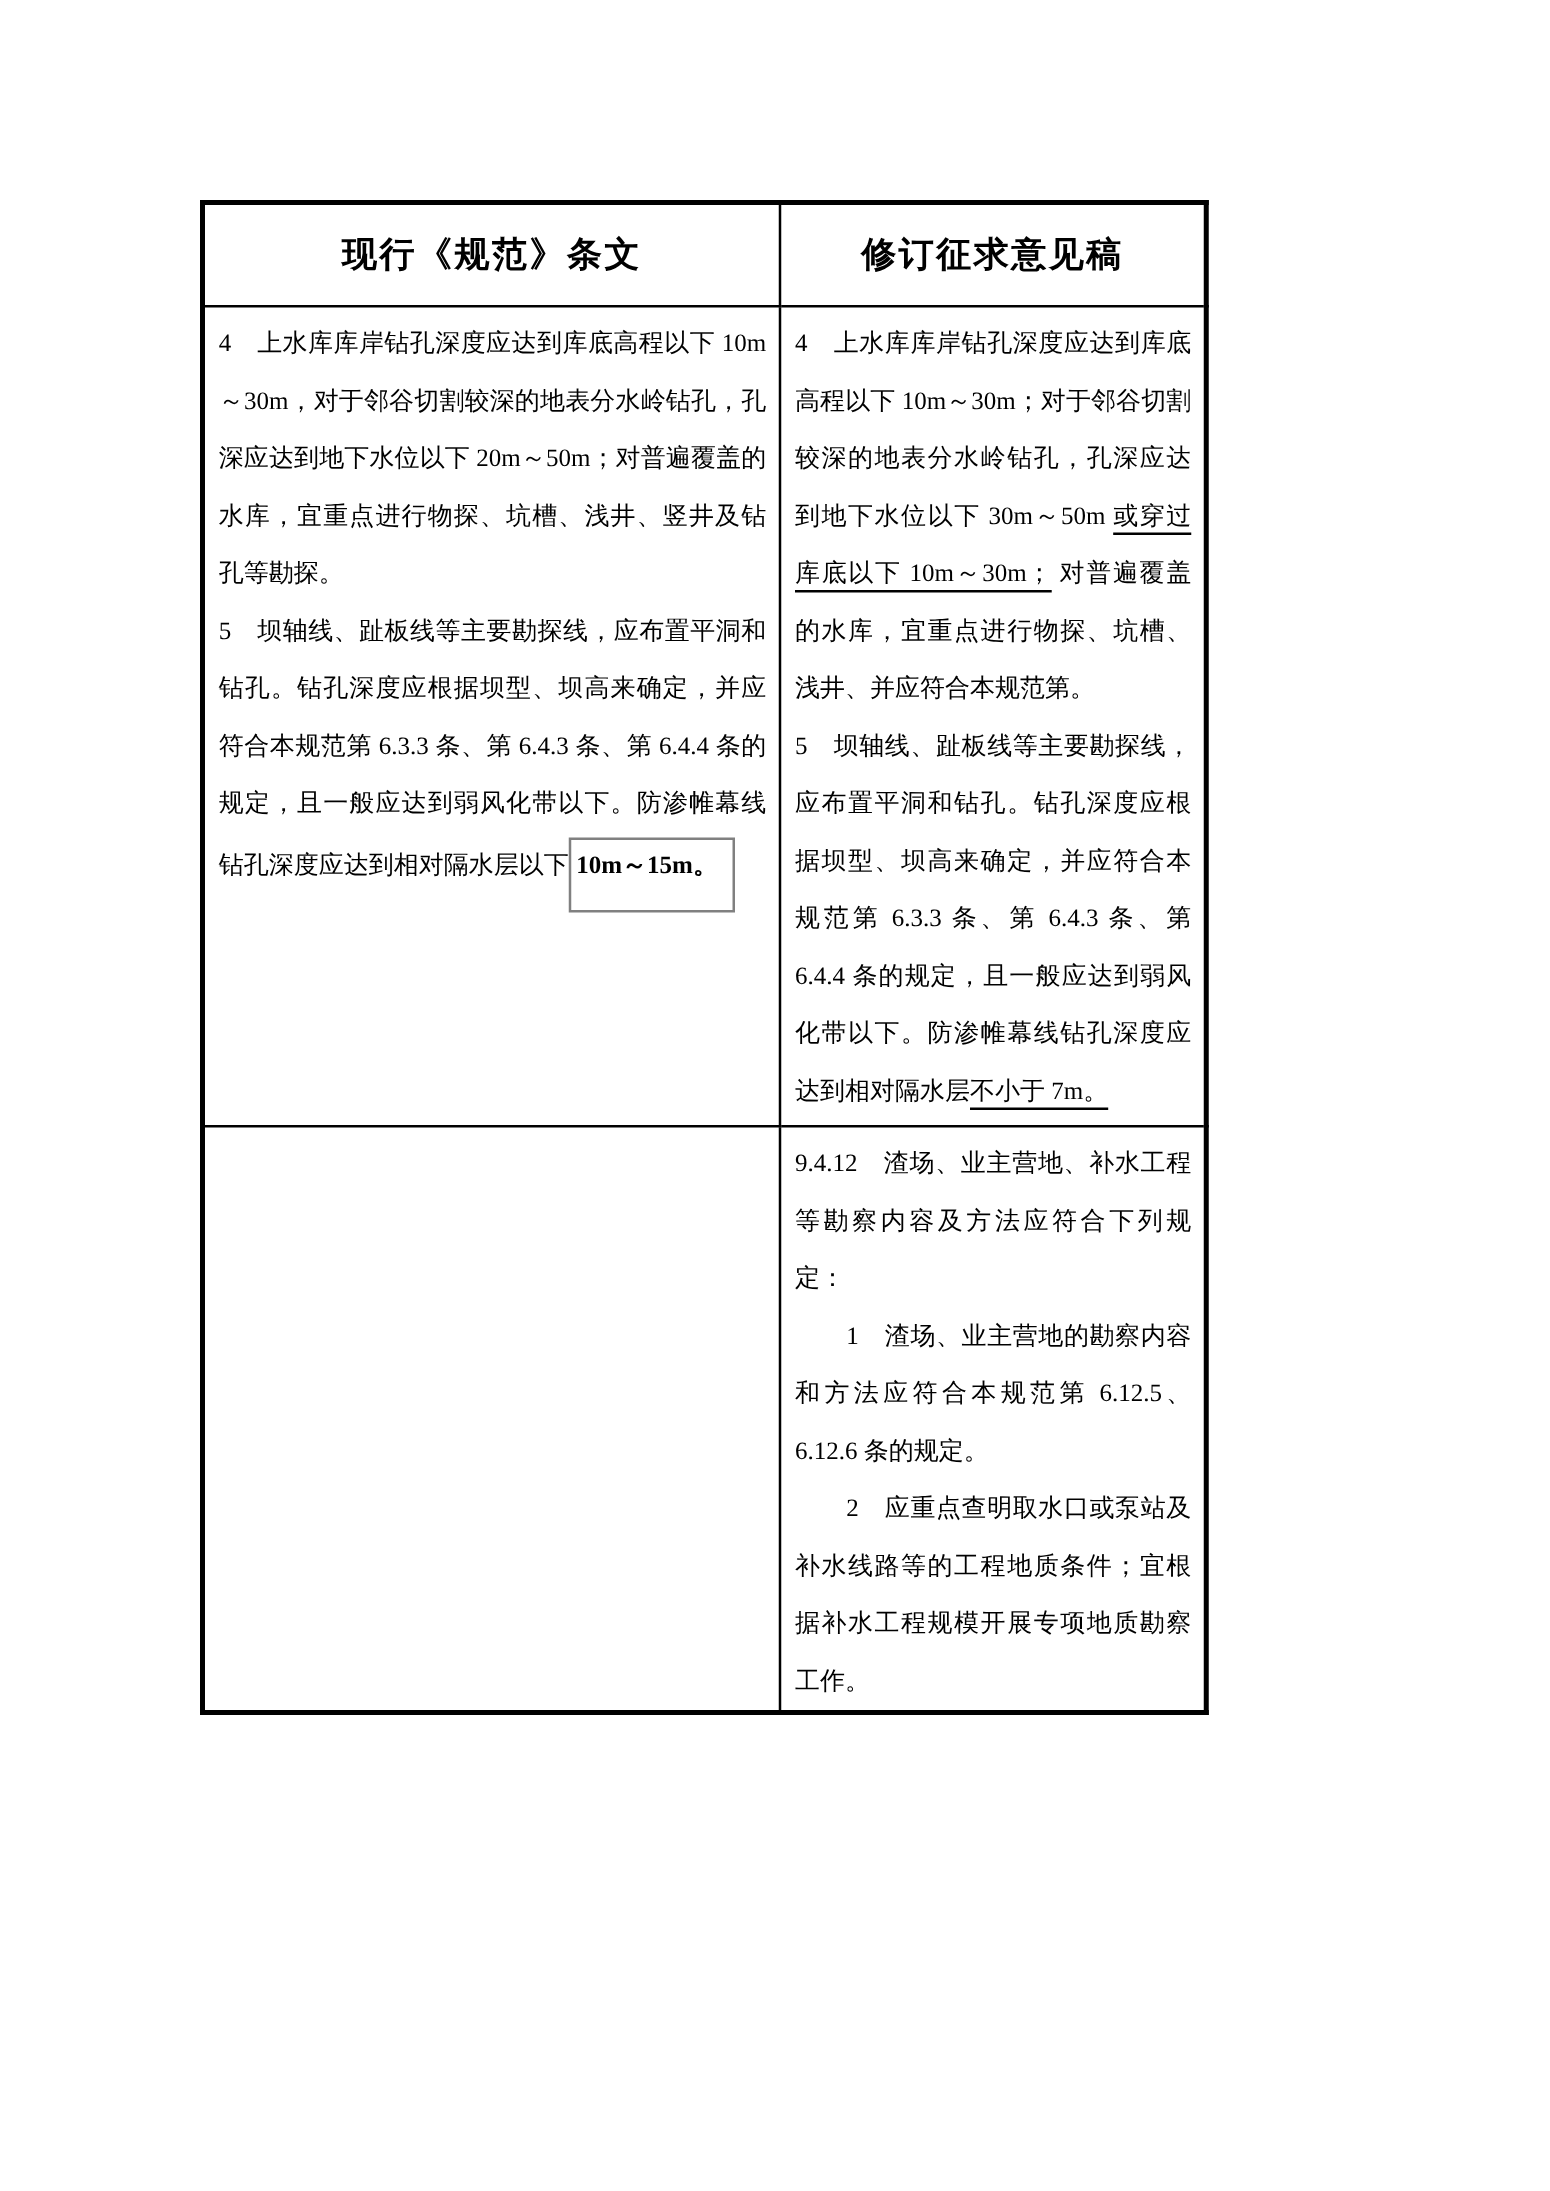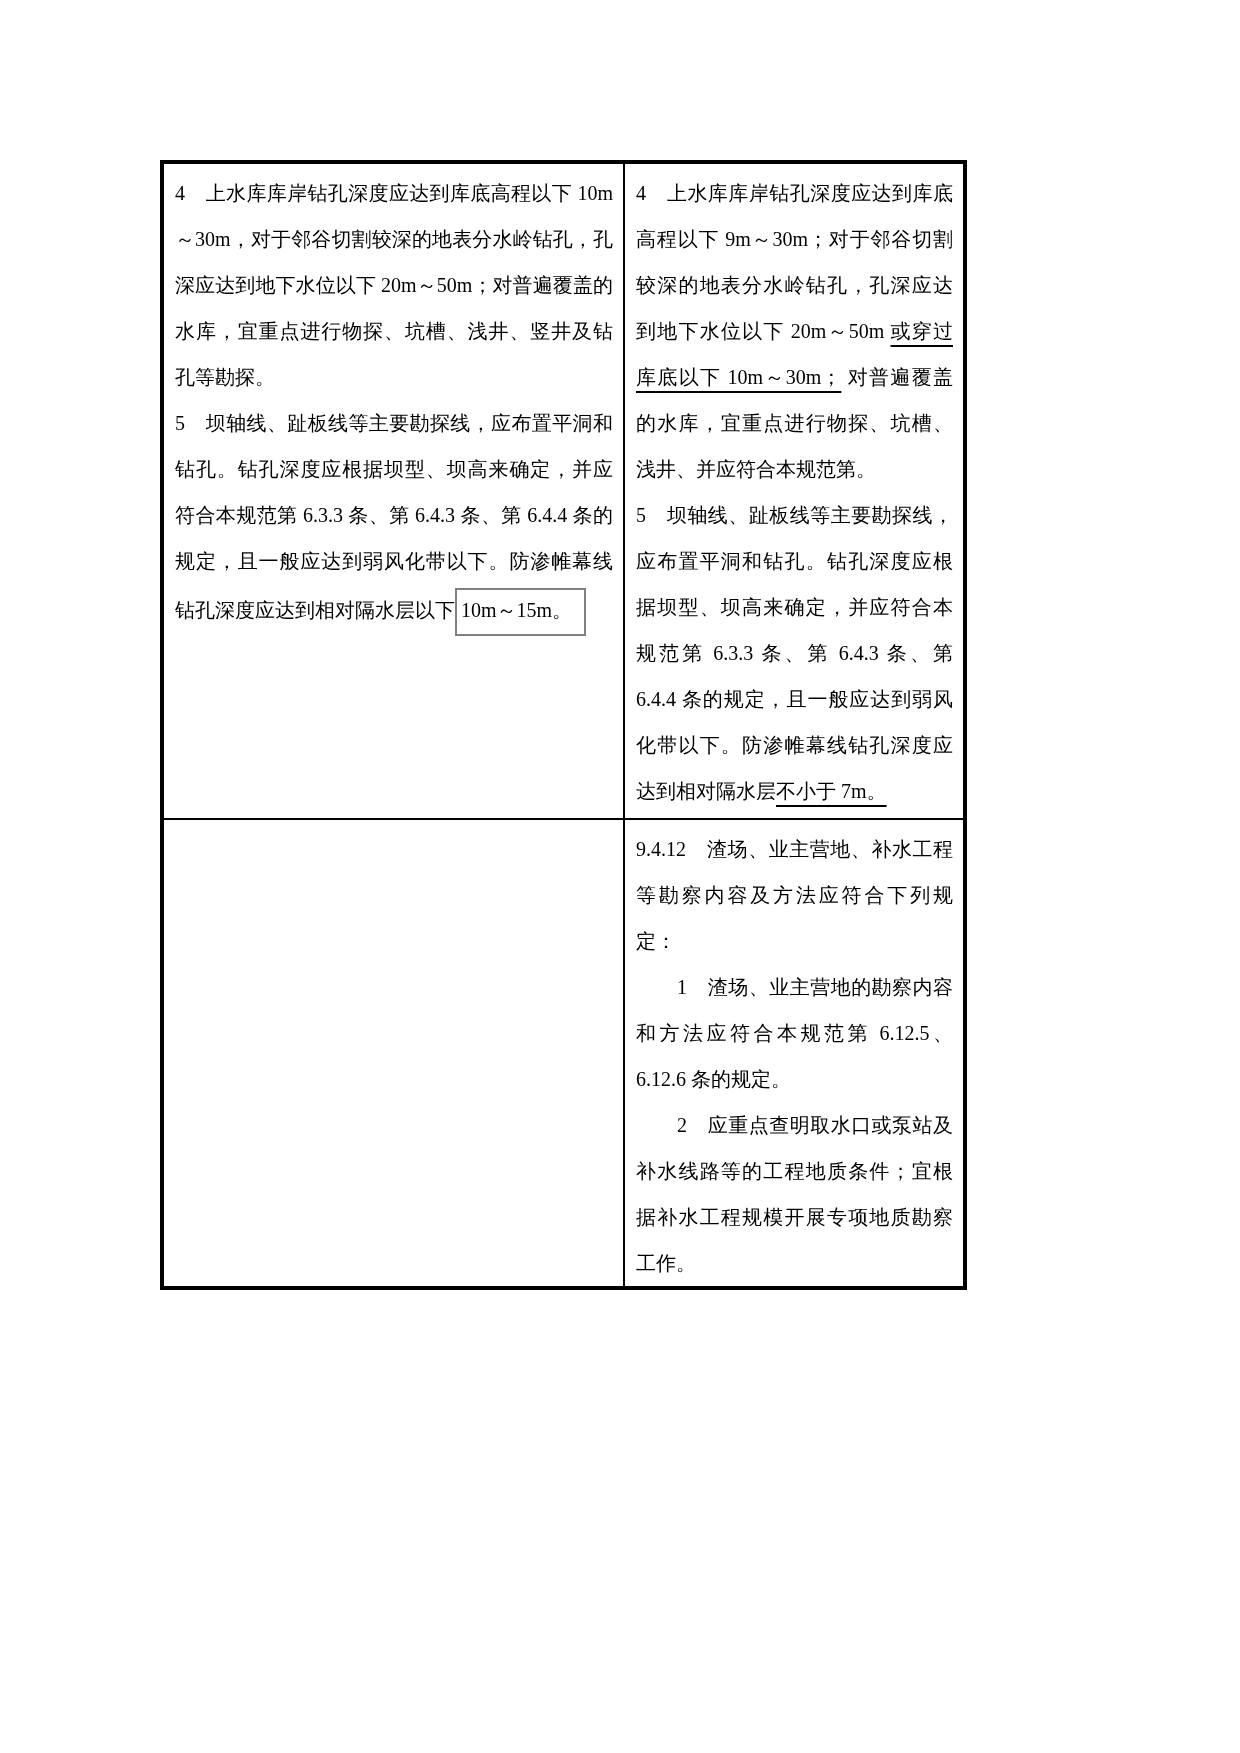--- a/index.html
+++ b/index.html
@@ -52,42 +52,47 @@
     text-justify: inter-ideograph;
   }
   .u {
     text-decoration: underline;
     text-decoration-thickness: 2px;
     text-underline-offset: 7px;
   }
   .boxed {
     display: inline-block;
     border: 2px solid #808080;
-    padding: 0 12px 4px 4px;
+    padding: 0 12px 16px 4px;
     line-height: 40px;
     margin-top: 4px;
+    font-weight: bold;
   }
 </style>
 </head>
 <body>
 
 <div class="table-wrap">
   <table class="cmp">
     <colgroup>
       <col class="c-left">
       <col class="c-right">
     </colgroup>
     <tbody>
+        <tr>
+      <th>现行《规范》条文</th>
+      <th>修订征求意见稿</th>
+    </tr>
     <tr class="r1">
       <td>
             <p class="para"><span>4　上水库库岸钻孔深度应达到库底高程以下 10m～30m，对于邻谷切割较深的地表分水岭钻孔，孔深应达到地下水位以下 20m～50m；对普遍覆盖的水库，宜重点进行物探、坑槽、浅井、竖井及钻孔等勘探。</span></p>
             <p class="para"><span>5　坝轴线、趾板线等主要勘探线，应布置平洞和钻孔。钻孔深度应根据坝型、坝高来确定，并应符合本规范第 6.3.3 条、第 6.4.3 条、第 6.4.4 条的规定，且一般应达到弱风化带以下。防渗帷幕线钻孔深度应达到相对隔水层以下</span><span class="boxed">10m～15m。</span></p>
           </td>
       <td>
-            <p class="para"><span>4　上水库库岸钻孔深度应达到库底高程以下 9m～30m；对于邻谷切割较深的地表分水岭钻孔，孔深应达到地下水位以下 20m～50m </span><span class="u">或穿过库底以下 10m～30m；</span><span> 对普遍覆盖的水库，宜重点进行物探、坑槽、浅井、并应符合本规范第。</span></p>
+            <p class="para"><span>4　上水库库岸钻孔深度应达到库底高程以下 10m～30m；对于邻谷切割较深的地表分水岭钻孔，孔深应达到地下水位以下 30m～50m </span><span class="u">或穿过库底以下 10m～30m；</span><span> 对普遍覆盖的水库，宜重点进行物探、坑槽、浅井、并应符合本规范第。</span></p>
             <p class="para"><span>5　坝轴线、趾板线等主要勘探线，应布置平洞和钻孔。钻孔深度应根据坝型、坝高来确定，并应符合本规范第 6.3.3 条、第 6.4.3 条、第 6.4.4 条的规定，且一般应达到弱风化带以下。防渗帷幕线钻孔深度应达到相对隔水层</span><span class="u">不小于 7m。</span></p>
           </td>
     </tr>
     <tr class="r3">
       <td></td>
       <td>
             <p class="para"><span>9.4.12　渣场、业主营地、补水工程等勘察内容及方法应符合下列规定：</span></p>
             <p class="para"><span>　　1　渣场、业主营地的勘察内容和方法应符合本规范第 6.12.5、6.12.6 条的规定。</span></p>
             <p class="para"><span>　　2　应重点查明取水口或泵站及补水线路等的工程地质条件；宜根据补水工程规模开展专项地质勘察工作。</span></p>
           </td>

